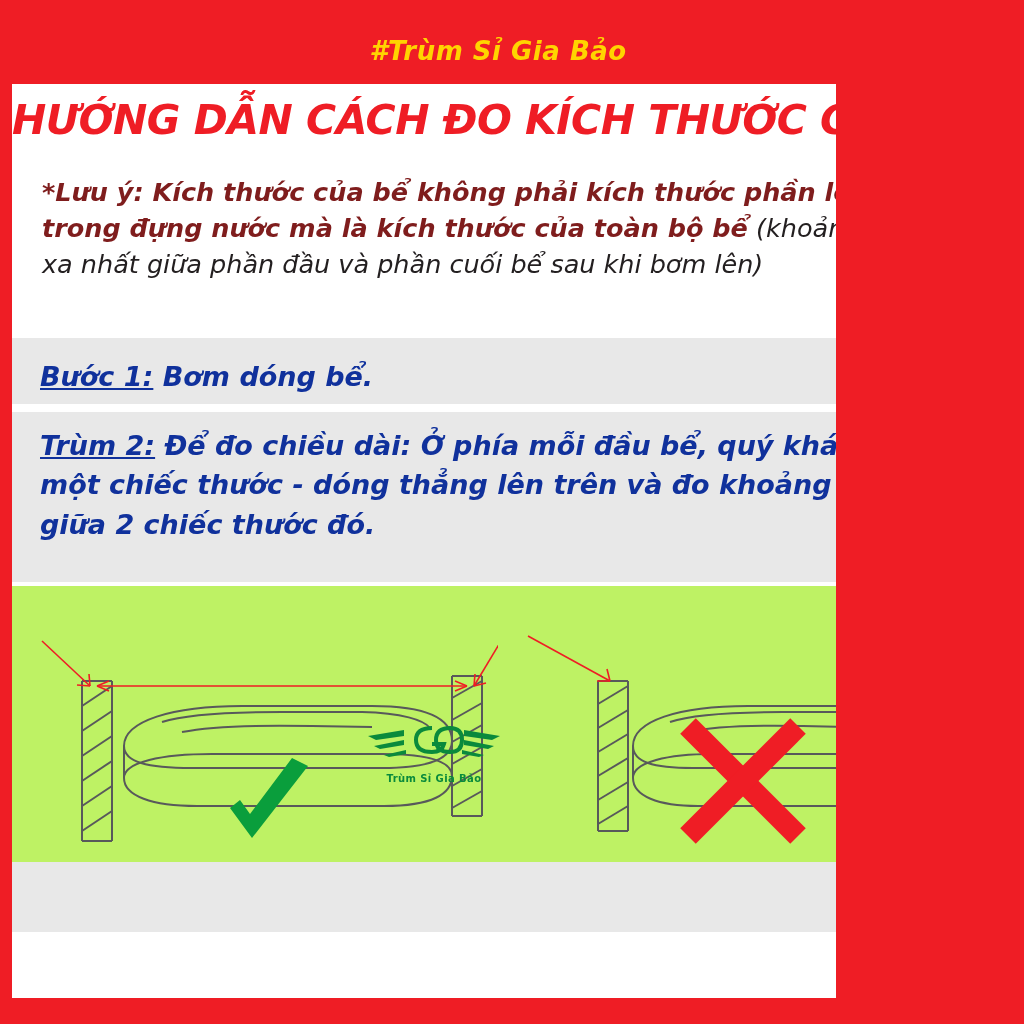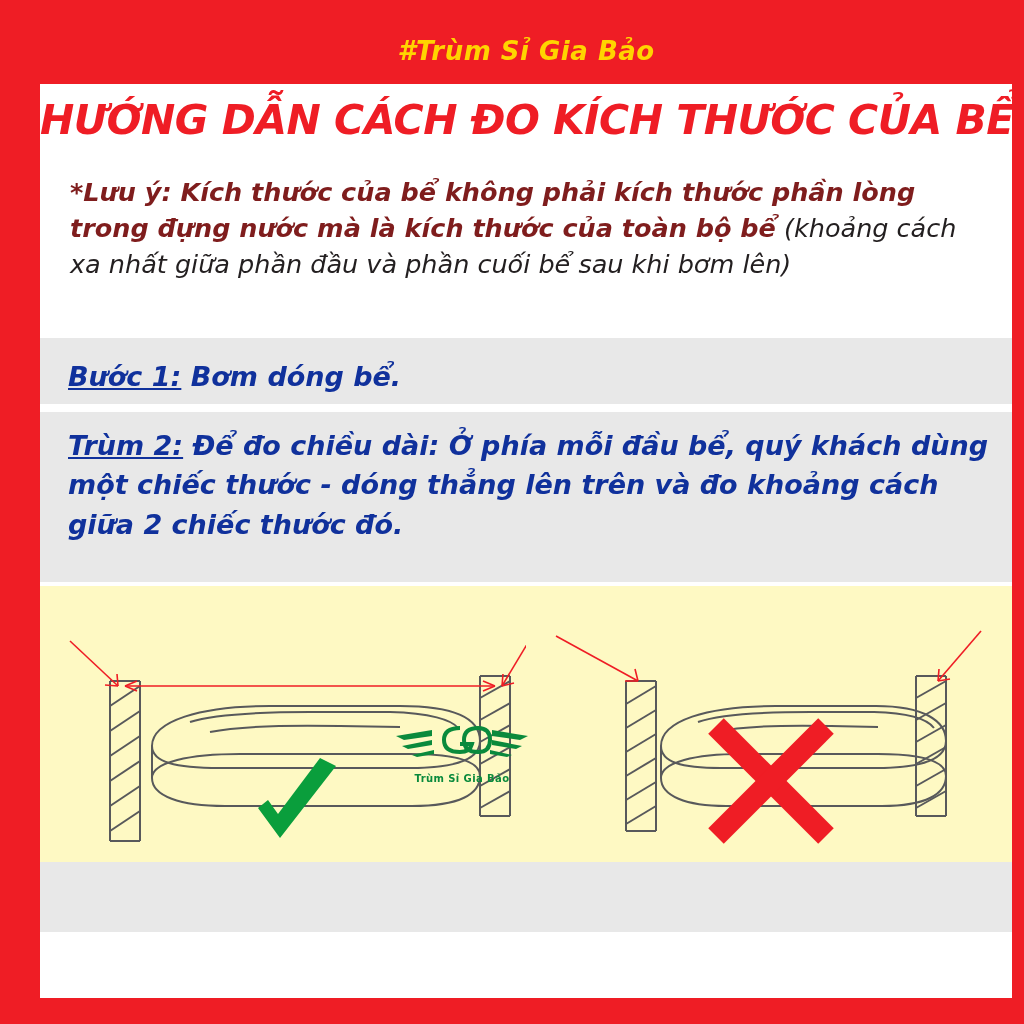--- a/index.html
+++ b/index.html
@@ -18,23 +18,23 @@
     position: relative;
     width: 1024px;
     height: 1024px;
     background: #ef1d25;
     box-sizing: border-box;
   }
 
   
   .card {
     position: absolute;
-    left: 40px;
+    left: 12px;
     top: 26px;
-    width: 972px;
+    width: 824px;
     height: 972px;
     background: #ffffff;
     box-sizing: border-box;
     overflow: hidden;
   }
 
   
   .banner {
     position: absolute;
     left: 0;
@@ -123,21 +123,21 @@
     text-decoration: underline;
   }
 
   
   .illus {
     position: absolute;
     left: 0;
     top: 560px;
     width: 972px;
     height: 276px;
-    background: #fef9c3;
+    background: #bef264;
   }
 
   .logo-wrap {
     position: absolute;
     left: 352px;
     top: 130px;
     width: 140px;
     text-align: center;
   }
   .logo-caption {

